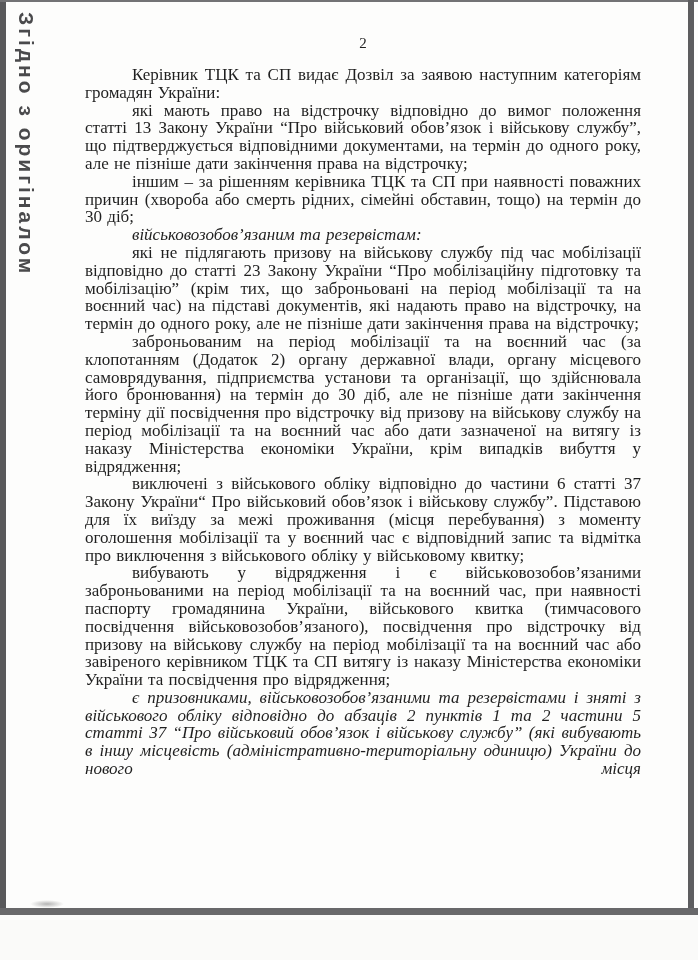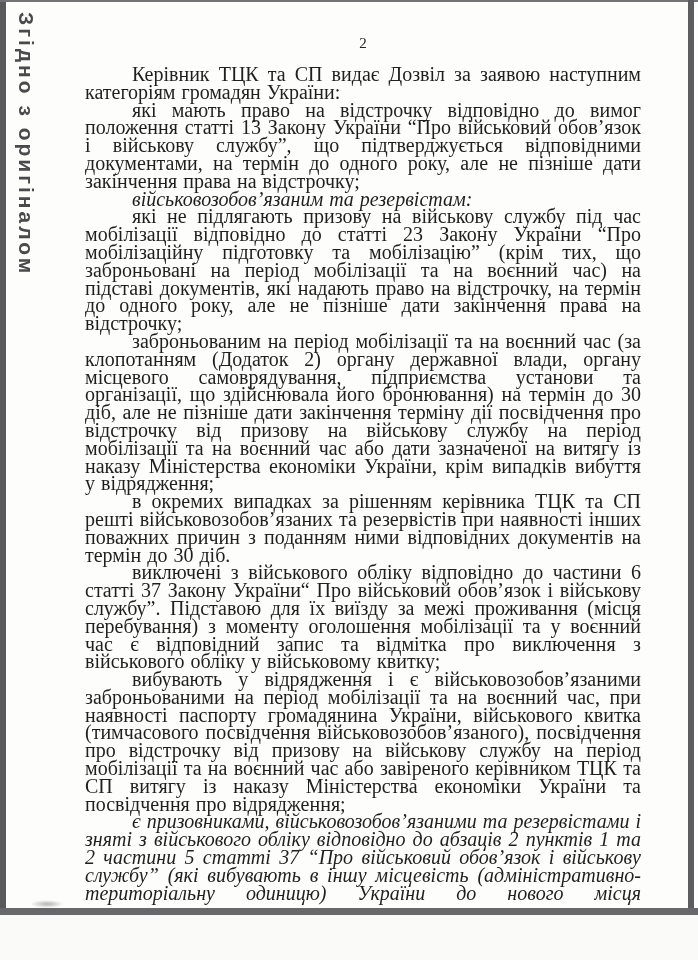--- a/index.html
+++ b/index.html
@@ -59,21 +59,21 @@
     width: 556px;
     color: #1f1f1f;
   }
   .page-number {
     text-align: center;
     font-size: 15px;
     line-height: 18px;
   }
   .text-block {
     margin-top: 14px;
-    font-size: 20px;
+    font-size: 17px;
     line-height: 17.8px;
     word-spacing: 1px;
   }
   .text-block p {
     margin: 0;
     text-indent: 47px;
     text-align: justify;
   }
   .text-block p.head { font-style: italic; }
   .text-block p.justify-last { text-align-last: justify; font-style: italic; }
@@ -86,24 +86,24 @@
   <div class="photo">
 
     <div class="stamp">Згідно з оригіналом</div>
 
     <div class="doc">
       <div class="page-number">2</div>
 
       <div class="text-block">
         <p>Керівник ТЦК та СП видає Дозвіл за заявою наступним категоріям громадян України:</p>
         <p>які мають право на відстрочку відповідно до вимог положення статті 13 Закону України “Про військовий обов’язок і військову службу”, що підтверджується відповідними документами, на термін до одного року, але не пізніше дати закінчення права на відстрочку;</p>
+        <p>іншим – за рішенням керівника ТЦК та СП при наявності поважних причин (хвороба або смерть рідних, сімейні обставин, тощо) на термін до 30 діб;</p>
         <p class="head">військовозобов’язаним та резервістам:</p>
         <p>які не підлягають призову на військову службу під час мобілізації відповідно до статті 23 Закону України “Про мобілізаційну підготовку та мобілізацію” (крім тих, що заброньовані на період мобілізації та на воєнний час) на підставі документів, які надають право на відстрочку, на термін до одного року, але не пізніше дати закінчення права на відстрочку;</p>
         <p>заброньованим на період мобілізації та на воєнний час (за клопотанням (Додаток 2) органу державної влади, органу місцевого самоврядування, підприємства установи та організації, що здійснювала його бронювання) на термін до 30 діб, але не пізніше дати закінчення терміну дії посвідчення про відстрочку від призову на військову службу на період мобілізації та на воєнний час або дати зазначеної на витягу із наказу Міністерства економіки України, крім випадків вибуття у відрядження;</p>
-        <p>в окремих випадках за рішенням керівника ТЦК та СП решті військовозобов’язаних та резервістів при наявності інших поважних причин з поданням ними відповідних документів на термін до 30 діб.</p>
         <p>виключені з військового обліку відповідно до частини 6 статті 37 Закону України“ Про військовий обов’язок і військову службу”. Підставою для їх виїзду за межі проживання (місця перебування) з моменту оголошення мобілізації та у воєнний час є відповідний запис та відмітка про виключення з військового обліку у військовому квитку;</p>
         <p>вибувають у відрядження і є військовозобов’язаними заброньованими на період мобілізації та на воєнний час, при наявності паспорту громадянина України, військового квитка (тимчасового посвідчення військовозобов’язаного), посвідчення про відстрочку від призову на військову службу на період мобілізації та на воєнний час або завіреного керівником ТЦК та СП витягу із наказу Міністерства економіки України та посвідчення про відрядження;</p>
         <p class="justify-last">є призовниками, військовозобов’язаними та резервістами і зняті з військового обліку відповідно до абзаців 2 пунктів 1 та 2 частини 5 статті 37 “Про військовий обов’язок і військову службу” (які вибувають в іншу місцевість (адміністративно-територіальну одиницю) України до нового місця</p>
       </div>
     </div>
 
     <div class="corner-shadow"></div>
 
     <div class="edge edge-left"></div>
     <div class="edge edge-top"></div>

